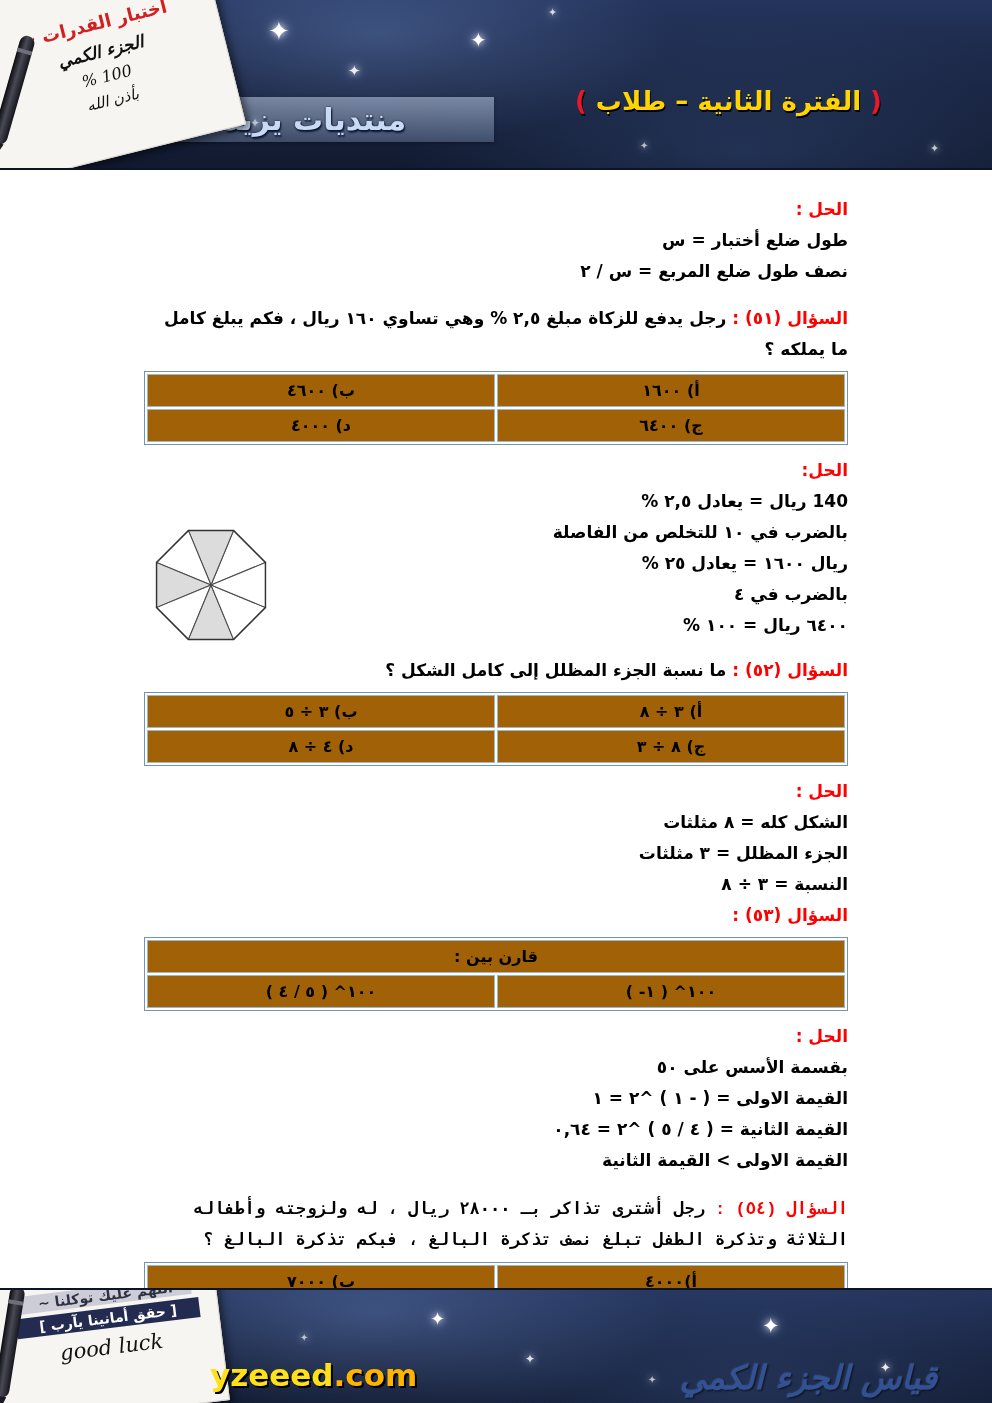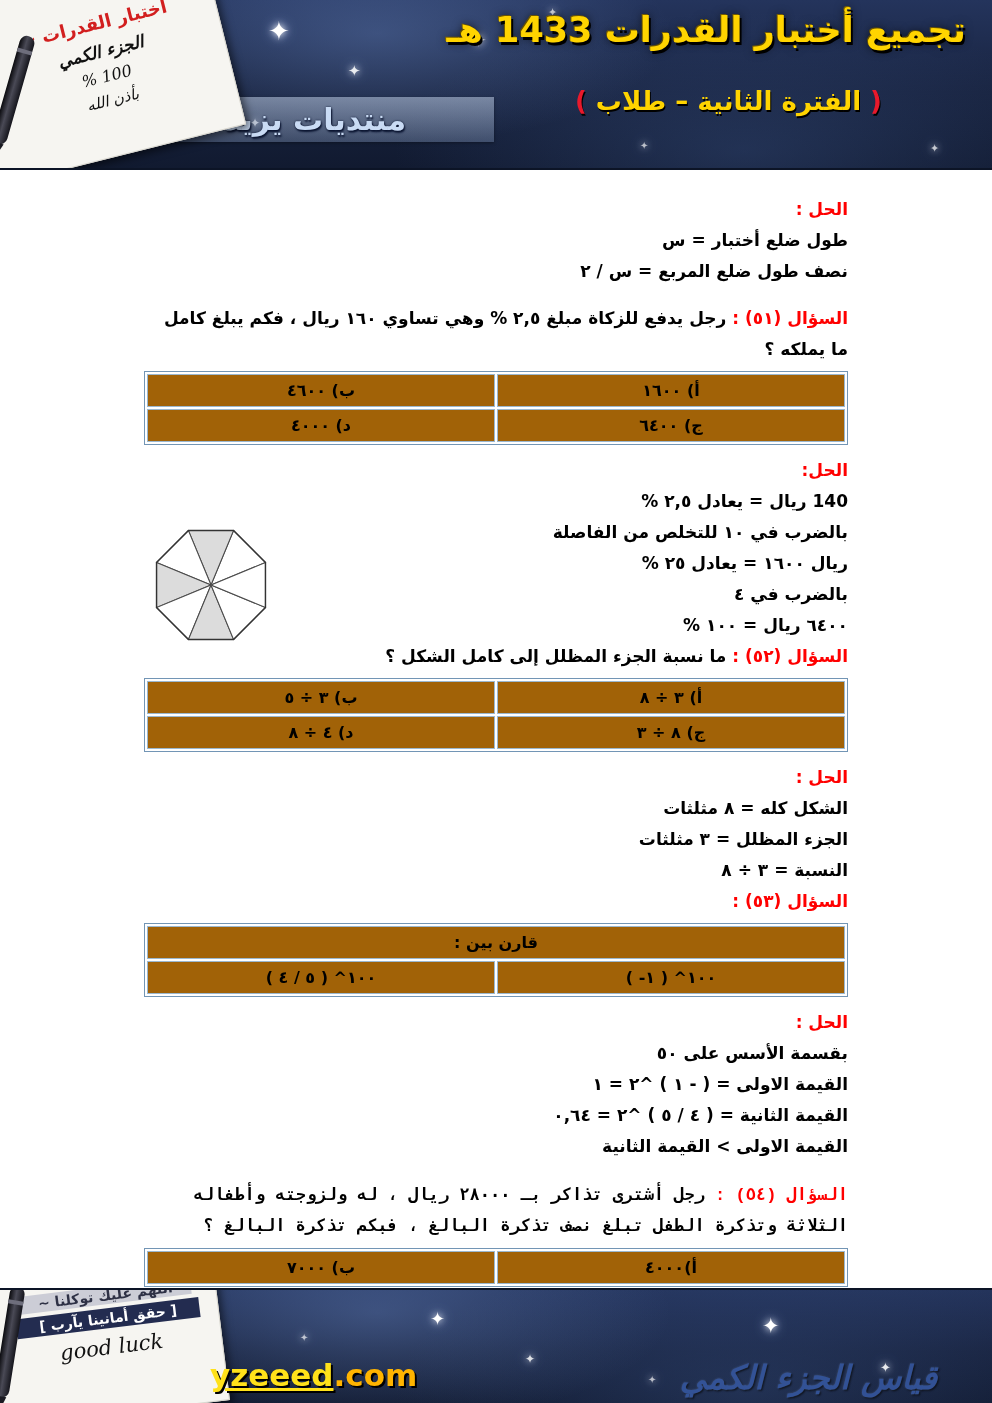--- a/index.html
+++ b/index.html
@@ -61,40 +61,40 @@
   .pen::before { content:""; position:absolute; top:14px; left:0; width:100%; height:4px; background:#6e6e7c; }
   .pen-top { top:34px; left:6px; transform:rotate(16deg); }
   .pen-bottom { top:-4px; left:2px; transform:rotate(9deg); }
 
   .note-bottom { top:-20px; left:-16px; width:238px; height:145px; transform:rotate(-7deg); padding:16px 14px 0 30px; }
   .note-bottom .b1 { background:#cccdd6; color:#2e3145; font-weight:bold; font-size:14px; text-align:center; margin:0 10px; padding:1px 0; direction:rtl; }
   .note-bottom .b2 { background:#232c50; color:#ffffff; font-weight:bold; font-size:14px; text-align:center; margin:4px 4px 0; padding:2px 0; direction:rtl; }
   .note-bottom .b3 { font-family:"DejaVu Serif","Liberation Serif",serif; font-style:italic; font-size:21px; color:#111; text-align:center; margin-top:7px; }
 
   .site-url { position:absolute; left:210px; bottom:10px; font-size:31px; font-weight:bold; direction:ltr; text-shadow:2px 2px 0 #000; }
-  .url-main { color:#ffe11a;text-decoration:underline; }
+  .url-main { color:#ffe11a; }
   .url-tld { color:#ffb400; }
 
   .watermark {
     position:absolute; right:55px; bottom:6px;
     font-size:33px; font-weight:bold; font-style:italic;
     color:#34549a; direction:rtl;
     text-shadow:0 0 2px rgba(150,180,240,.35), 1px 1px 2px #000;
     opacity:.95;
   }
 
   
   .content {
     flex:1; position:relative; direction:rtl; text-align:right;
     padding:24px 144px 0 144px; overflow:hidden;
     font-size:17px; font-weight:bold; color:#000; line-height:31px;
   }
   .red { color:#ff0000; }
   .line { direction:rtl; }
-  .mt-s { }
+  .mt-s { margin-top:14px; }
   .mt-m { margin-top:16px; }
   .mt-l { margin-top:18px;font-family:Liberation Mono, monospace; }
 
   table.answers { width:100%; border-collapse:separate; border-spacing:2px; background:#ffffff; border:1px solid #7295b5; margin:6px 0 10px; }
   table.answers td {
     width:50%; height:27px; text-align:center; vertical-align:middle;
     background:#a16207; border:1px solid #9cb8cf;
     font-size:16px; font-weight:bold; color:#000;
   }
   td.ltr { direction:ltr; }
@@ -109,21 +109,20 @@
 
   <header class="banner top-banner">
     <span class="sp" style="top:16px;left:268px;font-size:26px;"></span>
     <span class="sp" style="top:62px;left:348px;font-size:15px;opacity:.9;"></span>
     <span class="sp" style="top:28px;left:470px;font-size:20px;"></span>
     <span class="sp" style="top:6px;left:548px;font-size:11px;opacity:.8;"></span>
     <span class="sp" style="top:116px;left:250px;font-size:12px;opacity:.85;"></span>
     <span class="sp" style="top:140px;left:640px;font-size:10px;opacity:.7;"></span>
     <span class="sp" style="top:142px;left:930px;font-size:11px;opacity:.75;"></span>
 
-    <h1 class="main-title">تجميع أختبار القدرات 1433 هـ</h1>
 
     <div class="sub-title">
       <span class="paren">( </span><span>الفترة الثانية – طلاب</span><span class="paren"> )</span>
     </div>
 
     <div class="site-band">
       <span class="site-name">منتديات يزيد التعليمية</span>
     </div>
 
     <div class="note note-top">

